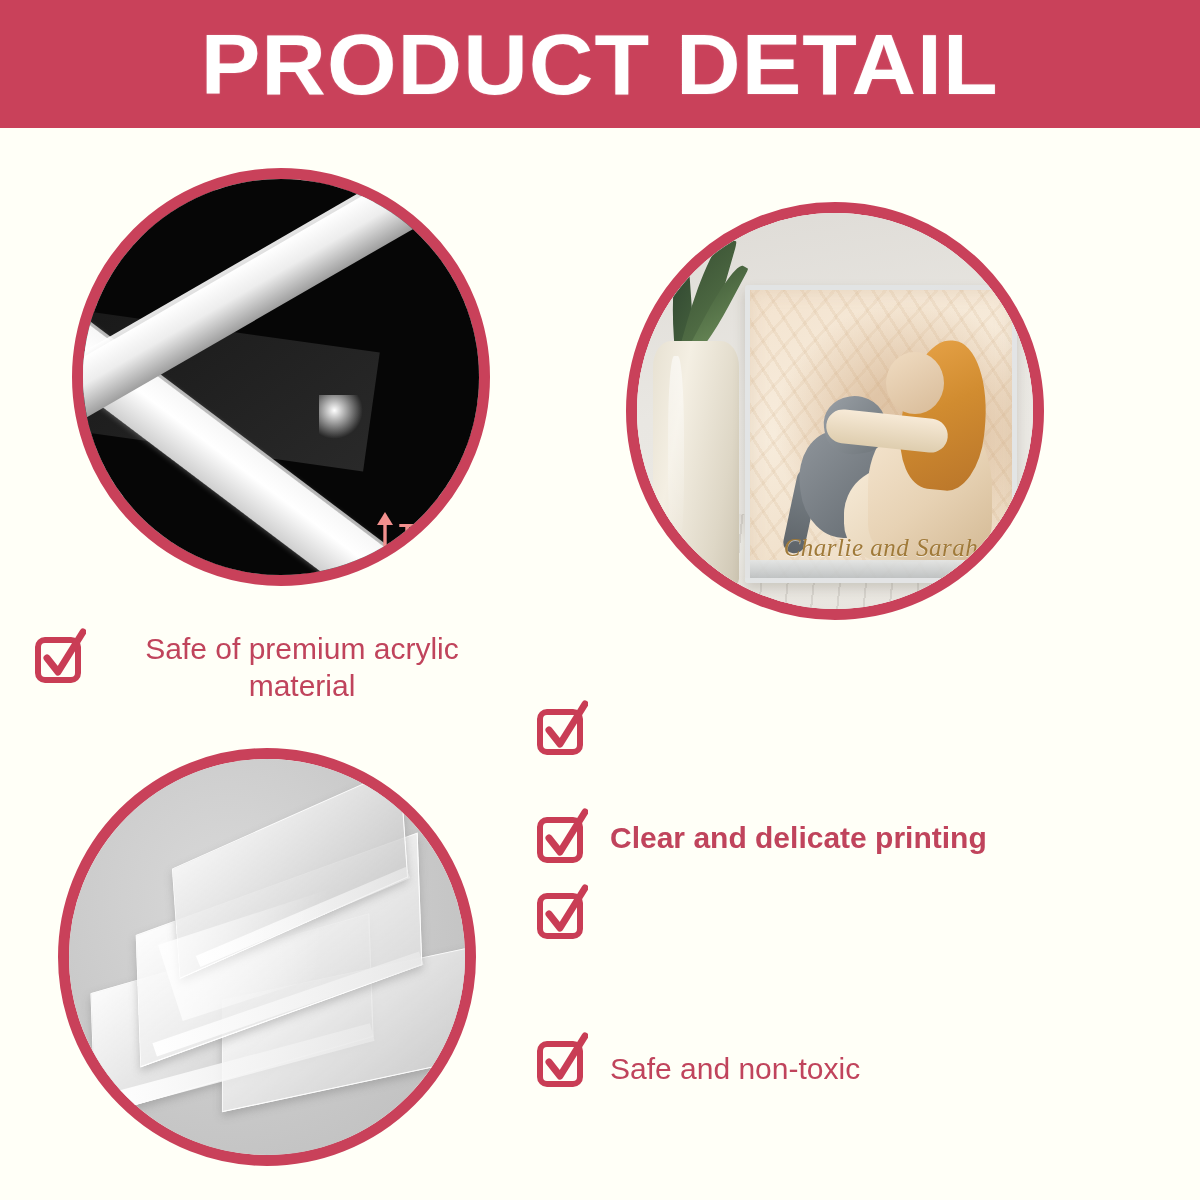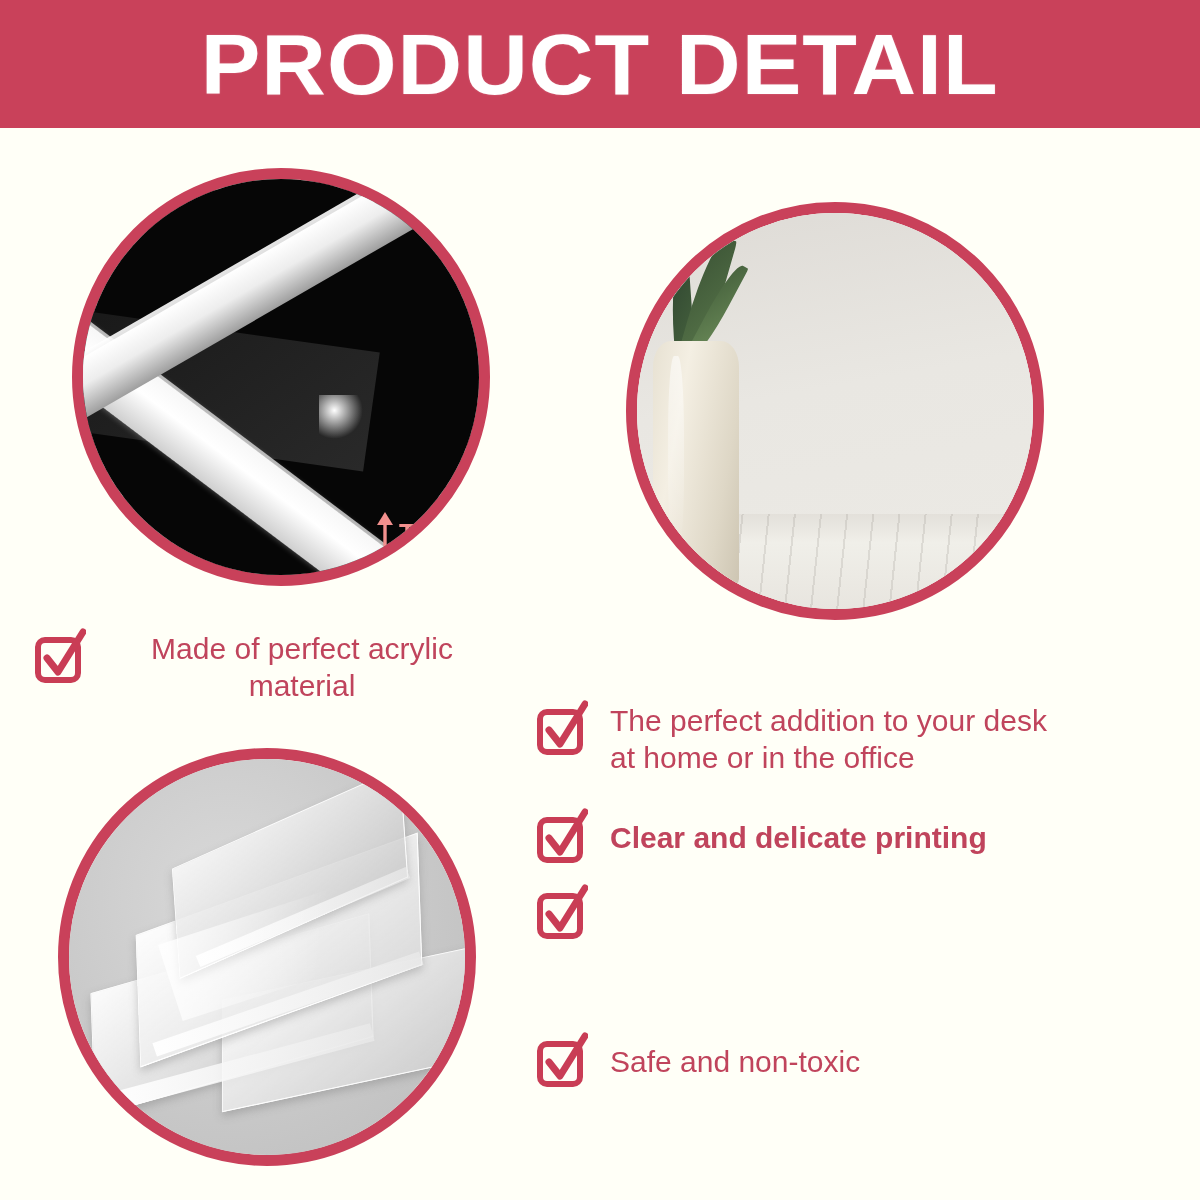--- a/index.html
+++ b/index.html
@@ -244,21 +244,21 @@
     white-space:pre-line;
     padding-top:3px;
   }
 
   #bullet-material{ left:34px; top:628px; width:510px; }
   #bullet-material .bullet-text{ text-align:center; width:404px; margin-left:14px; }
 
   #bullet-desk{ left:536px; top:700px; width:660px; }
   #bullet-print{ left:536px; top:808px; width:660px;font-weight:bold; }
   #bullet-scratch{ left:536px; top:884px; width:660px; }
-  #bullet-safe{ left:536px; top:1032px; width:660px; }
+  #bullet-safe{ left:536px; top:1032px; width:660px;align-items:flex-end; }
   #bullet-desk .bullet-text,
   #bullet-print .bullet-text,
   #bullet-scratch .bullet-text,
   #bullet-safe .bullet-text{ margin-left:22px; }
   #bullet-print .bullet-text,
   #bullet-safe .bullet-text{ padding-top:12px; }
 </style>
 </head>
 <body>
 
@@ -287,20 +287,33 @@
 
 <div id="circle-product" class="photo-circle">
   <div class="photo-inner">
     <div id="prod-wall"></div>
     <div id="prod-table"></div>
     <div id="prod-leaf-2"></div>
     <div id="prod-leaf-1"></div>
     <div id="prod-leaf-3"></div>
     <div id="prod-vase"></div>
 
+    <div id="prod-plaque">
+      <div id="prod-plaque-bg"></div>
+      <div id="prod-dog-tail"></div>
+      <div id="prod-dog-body"></div>
+      <div id="prod-figure-knee"></div>
+      <div id="prod-figure-body"></div>
+      <div id="prod-figure-hair"></div>
+      <div id="prod-figure-head"></div>
+      <div id="prod-dog-head"></div>
+      <div id="prod-figure-arm"></div>
+      <div id="prod-engraving">Charlie and Sarah</div>
+      <div id="prod-plaque-glass"></div>
+    </div>
   </div>
 </div>
 
 <div id="circle-sheets" class="photo-circle">
   <div class="photo-inner">
     <div id="sheet-a" class="sheet"></div>
     <div id="sheet-b" class="sheet"></div>
     <div id="sheet-c" class="sheet"></div>
     <div id="sheet-d" class="sheet"></div>
     <div id="sheet-edge-1" class="sheet-edge"></div>
@@ -310,33 +323,31 @@
   </div>
 </div>
 
 <div id="bullet-material" class="bullet">
   <span class="check-box">
     <svg viewBox="0 0 52 56" width="52" height="56">
       <rect x="4" y="12" width="40" height="40" rx="7" ry="7" fill="none" stroke="#c93d55" stroke-width="6"></rect>
       <path d="M13 30 L24 44 L49 4" fill="none" stroke="#c93d55" stroke-width="7" stroke-linecap="round" stroke-linejoin="round"></path>
     </svg>
   </span>
-  <span class="bullet-text">Made of perfect acrylic
+  <span class="bullet-text">Safe of premium acrylic
 material</span>
 </div>
 
 <div id="bullet-desk" class="bullet">
   <span class="check-box">
     <svg viewBox="0 0 52 56" width="52" height="56">
       <rect x="4" y="12" width="40" height="40" rx="7" ry="7" fill="none" stroke="#c93d55" stroke-width="6"></rect>
       <path d="M13 30 L24 44 L49 4" fill="none" stroke="#c93d55" stroke-width="7" stroke-linecap="round" stroke-linejoin="round"></path>
     </svg>
   </span>
-  <span class="bullet-text">The perfect addition to your desk
-at home or in the office</span>
 </div>
 
 <div id="bullet-print" class="bullet">
   <span class="check-box">
     <svg viewBox="0 0 52 56" width="52" height="56">
       <rect x="4" y="12" width="40" height="40" rx="7" ry="7" fill="none" stroke="#c93d55" stroke-width="6"></rect>
       <path d="M13 30 L24 44 L49 4" fill="none" stroke="#c93d55" stroke-width="7" stroke-linecap="round" stroke-linejoin="round"></path>
     </svg>
   </span>
   <span class="bullet-text">Clear and delicate printing</span>

